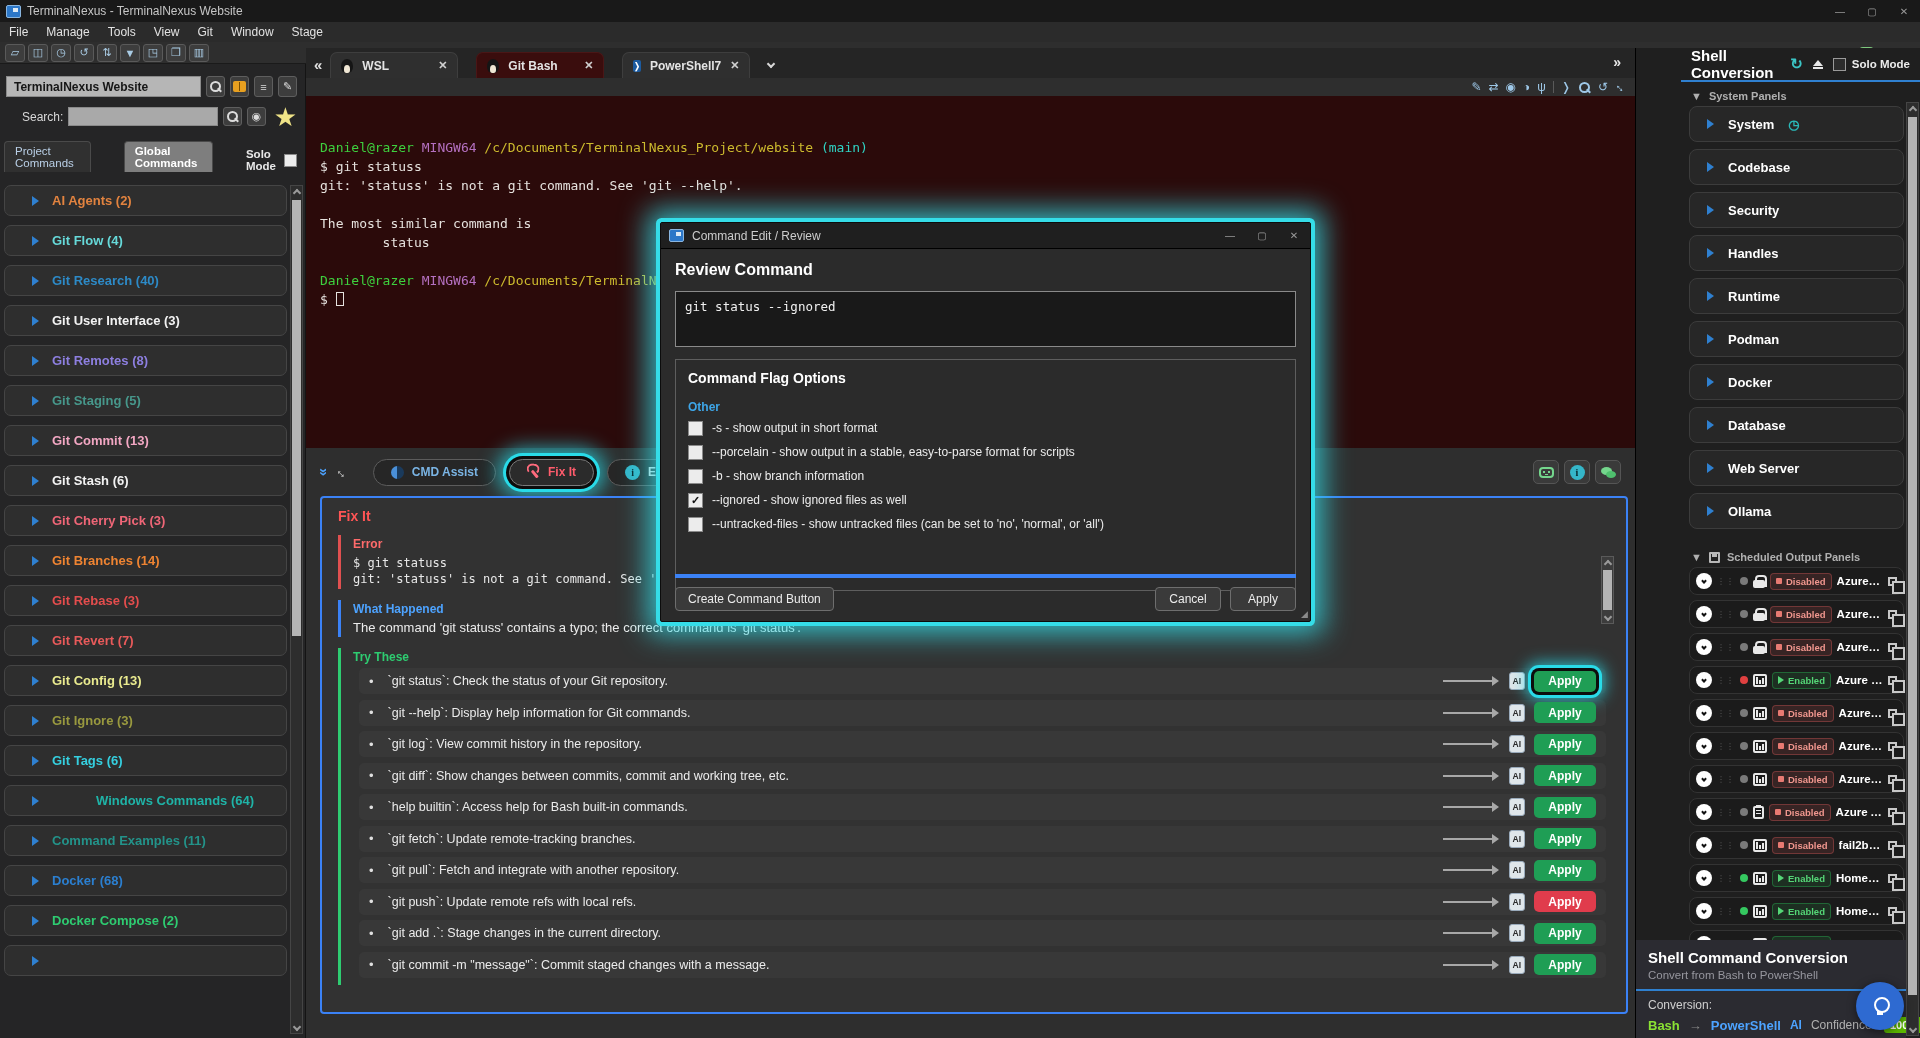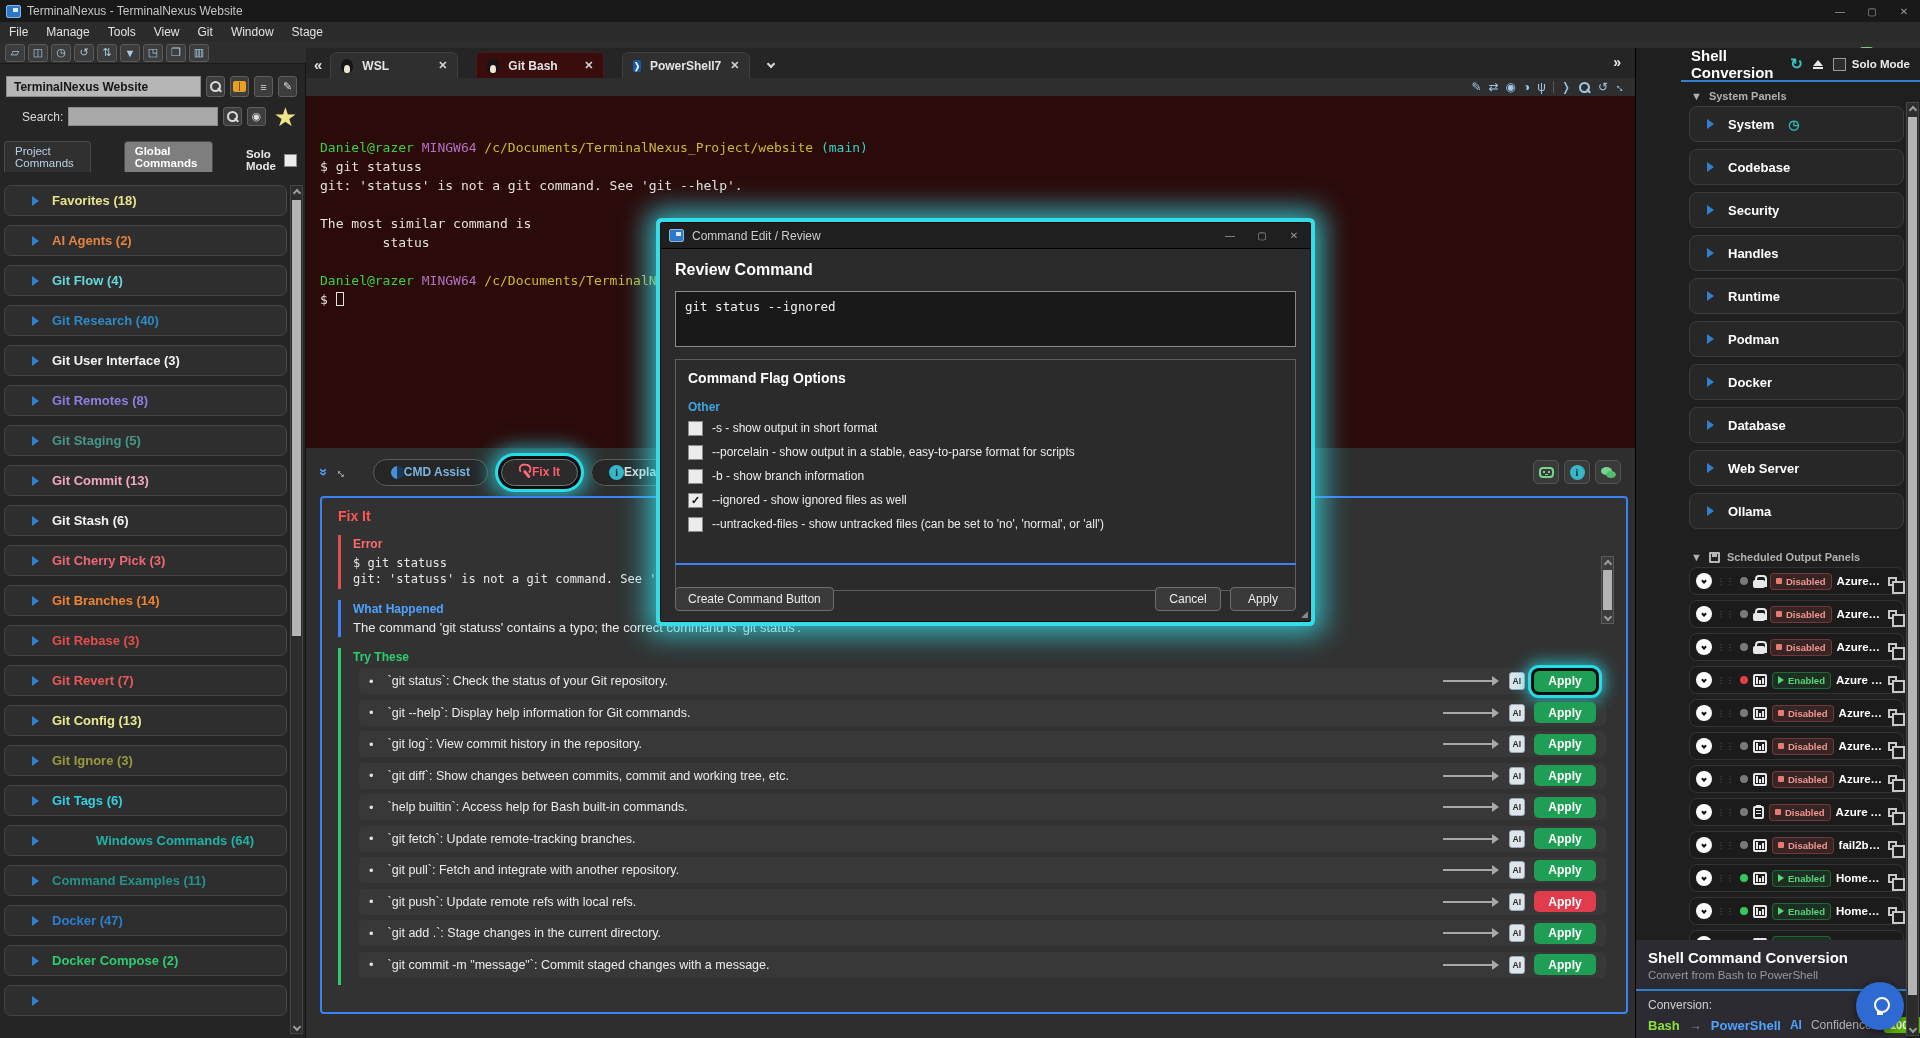--- a/index.html
+++ b/index.html
@@ -95,21 +95,21 @@
 .dd-chev{color:#d8d8d8;margin-bottom:8px;}
 .more-chev{position:absolute;right:14px;top:6px;color:#e8e8e8;font-size:14px;font-weight:bold;}
 .term-icons{position:absolute;right:8px;top:30px;height:18px;display:flex;align-items:center;gap:7px;color:#9ec8e8;font-size:12px;}
 .term-icons .sep{width:1px;height:12px;background:#5a5a5a;}
 .rot45{display:inline-block;transform:rotate(45deg);}
 .terminal{position:absolute;left:0;top:48px;right:0;height:352px;background:#2b0a0a;padding:42px 0 0 14px;font-family:"DejaVu Sans Mono","Liberation Mono",monospace;font-size:13px;line-height:19px;white-space:pre;}
 .cursor{display:inline-block;width:8px;height:14px;border:1px solid #e6e2de;vertical-align:-2px;}
 .assist-bar{position:absolute;left:0;top:400px;right:0;height:48px;display:flex;align-items:center;padding-left:12px;gap:10px;}
 .dbl-down{color:#4da3ff;font-size:14px;font-weight:bold;display:inline-block;transform:rotate(-90deg);}
 .expand-g{color:#d8d8d8;font-size:13px;}
-.assist-btn{height:27px;border-radius:14px;background:#262626;border:1px solid #5c5c5c;display:flex;align-items:center;gap:0;padding:0 17px;font-weight:bold;font-size:12px;}
+.assist-btn{height:27px;border-radius:14px;background:#262626;border:1px solid #5c5c5c;display:flex;align-items:center;gap:8px;padding:0 17px;font-weight:bold;font-size:12px;}
 .cmd-assist{color:#7ab4e4;margin-left:14px;}
 .half{width:13px;height:13px;border-radius:50%;background:linear-gradient(90deg,#4a90d9 50%,#1a3a5c 50%);}
 .fix-wrap{border-radius:17px;background:#0d0d0d;padding:3px;box-shadow:0 0 0 3px #29dbe8,0 0 20px 8px rgba(41,219,232,.75);}
 .fixit-btn{color:#ff5c6c;background:#2b2b2b;border-color:#7a7a7a;}
 .explain{color:#e2e2e2;}
 .assist-right{margin-left:auto;margin-right:14px;display:flex;gap:5px;}
 .ar-btn{width:26px;height:24px;background:#3a3a3a;border:1px solid #555;border-radius:5px;display:flex;align-items:center;justify-content:center;}
 .ar-btn .robot{color:#74d68c;}
 
 
@@ -142,21 +142,21 @@
 .modal{position:absolute;left:660px;top:222px;width:651px;height:400px;background:#2b2b2b;border:1px solid #0c0c0c;border-radius:2px;z-index:20;box-shadow:0 0 0 4px #35dde8,0 0 28px 12px rgba(53,221,232,.8);}
 .modal-titlebar{height:26px;background:#1f1f1f;display:flex;align-items:center;gap:8px;padding-left:8px;color:#cccccc;border-bottom:1px solid #000;}
 .modal-titlebar .win-btn{height:26px;}
 .modal-body{position:absolute;left:0;top:26px;right:0;bottom:0;padding:8px 14px;}
 .modal-h1{color:#fff;font-size:16px;font-weight:bold;margin-top:4px;}
 .cmd-area{margin-top:12px;height:56px;background:#191919;border:1px solid #8a8a8a;color:#f0f0f0;font-family:"DejaVu Sans Mono","Liberation Mono",monospace;font-size:12.5px;padding:7px 9px;}
 .flags-box{margin-top:12px;height:232px;border:1px solid #5e5e5e;padding:10px 12px;}
 .flags-h{color:#fff;font-size:14px;font-weight:bold;}
 .group-lbl{color:#3ea6e8;font-weight:bold;font-size:12px;margin:14px 0 2px 0;}
 .flag-row{display:flex;align-items:center;gap:9px;height:24px;color:#ececec;font-size:12px;}
-.modal-footer{position:absolute;left:14px;right:14px;bottom:10px;display:flex;align-items:center;border-top:2px solid #3b82f6;padding-top:22px;}
+.modal-footer{position:absolute;left:14px;right:14px;bottom:10px;display:flex;align-items:center;border-top:4px solid #3b82f6;padding-top:9px;}
 .m-btn{height:24px;background:#3a3a3a;border:1px solid #6e6e6e;border-radius:4px;color:#ececec;font-size:12px;display:flex;align-items:center;justify-content:center;padding:0 12px;}
 .m-btn.small{width:66px;padding:0;}
 .m-right{margin-left:auto;display:flex;gap:9px;}
 .grip{position:absolute;right:2px;bottom:2px;color:#8a8a8a;font-size:9px;}
 
 
 .right-sidebar{position:absolute;left:1635px;top:48px;width:285px;bottom:0;background:#1f1f1f;border-left:1px solid #000;padding-left:45px;}
 .rs-header{height:34px;display:flex;align-items:center;gap:10px;padding:0 10px;border-bottom:2px solid #2f80d0;}
 .rs-title{color:#fff;font-size:15px;font-weight:bold;flex:1;}
 .refresh{color:#3bc4c4;font-size:15px;font-weight:bold;}
@@ -257,24 +257,20 @@
     <span class="ls-tab">Project Commands</span>
     <span class="ls-tab active">Global Commands</span>
     <span class="solo-left">
       <span>Solo Mode</span>
       <span class="cb"></span>
     </span>
   </div>
   <div class="cat-list" id="cat-list">
       <div class="cat-item">
         <span class="tri"></span>
-        <span style="color: rgb(233, 226, 138);">Favorites (18)</span>
-      </div>
-      <div class="cat-item">
-        <span class="tri"></span>
         <span style="color: rgb(226, 131, 63);">AI Agents (2)</span>
       </div>
       <div class="cat-item">
         <span class="tri"></span>
         <span style="color: rgb(102, 217, 217);">Git Flow (4)</span>
       </div>
       <div class="cat-item">
         <span class="tri"></span>
         <span style="color: rgb(45, 138, 199);">Git Research (40)</span>
       </div>
@@ -329,21 +325,21 @@
       <div class="cat-item">
         <span class="tri"></span>
         <span style="color: rgb(31, 179, 167); margin-left: 44px;">Windows Commands (64)</span>
       </div>
       <div class="cat-item">
         <span class="tri"></span>
         <span style="color: rgb(35, 147, 138);">Command Examples (11)</span>
       </div>
       <div class="cat-item">
         <span class="tri"></span>
-        <span style="color: rgb(43, 127, 208);">Docker (47)</span>
+        <span style="color: rgb(43, 127, 208);">Docker (68)</span>
       </div>
       <div class="cat-item">
         <span class="tri"></span>
         <span style="color: rgb(46, 204, 113);">Docker Compose (2)</span>
       </div>
       <div class="cat-item">
         <span class="tri"></span>
         <span style="color: rgb(46, 204, 113);"></span>
       </div>
     </div>

